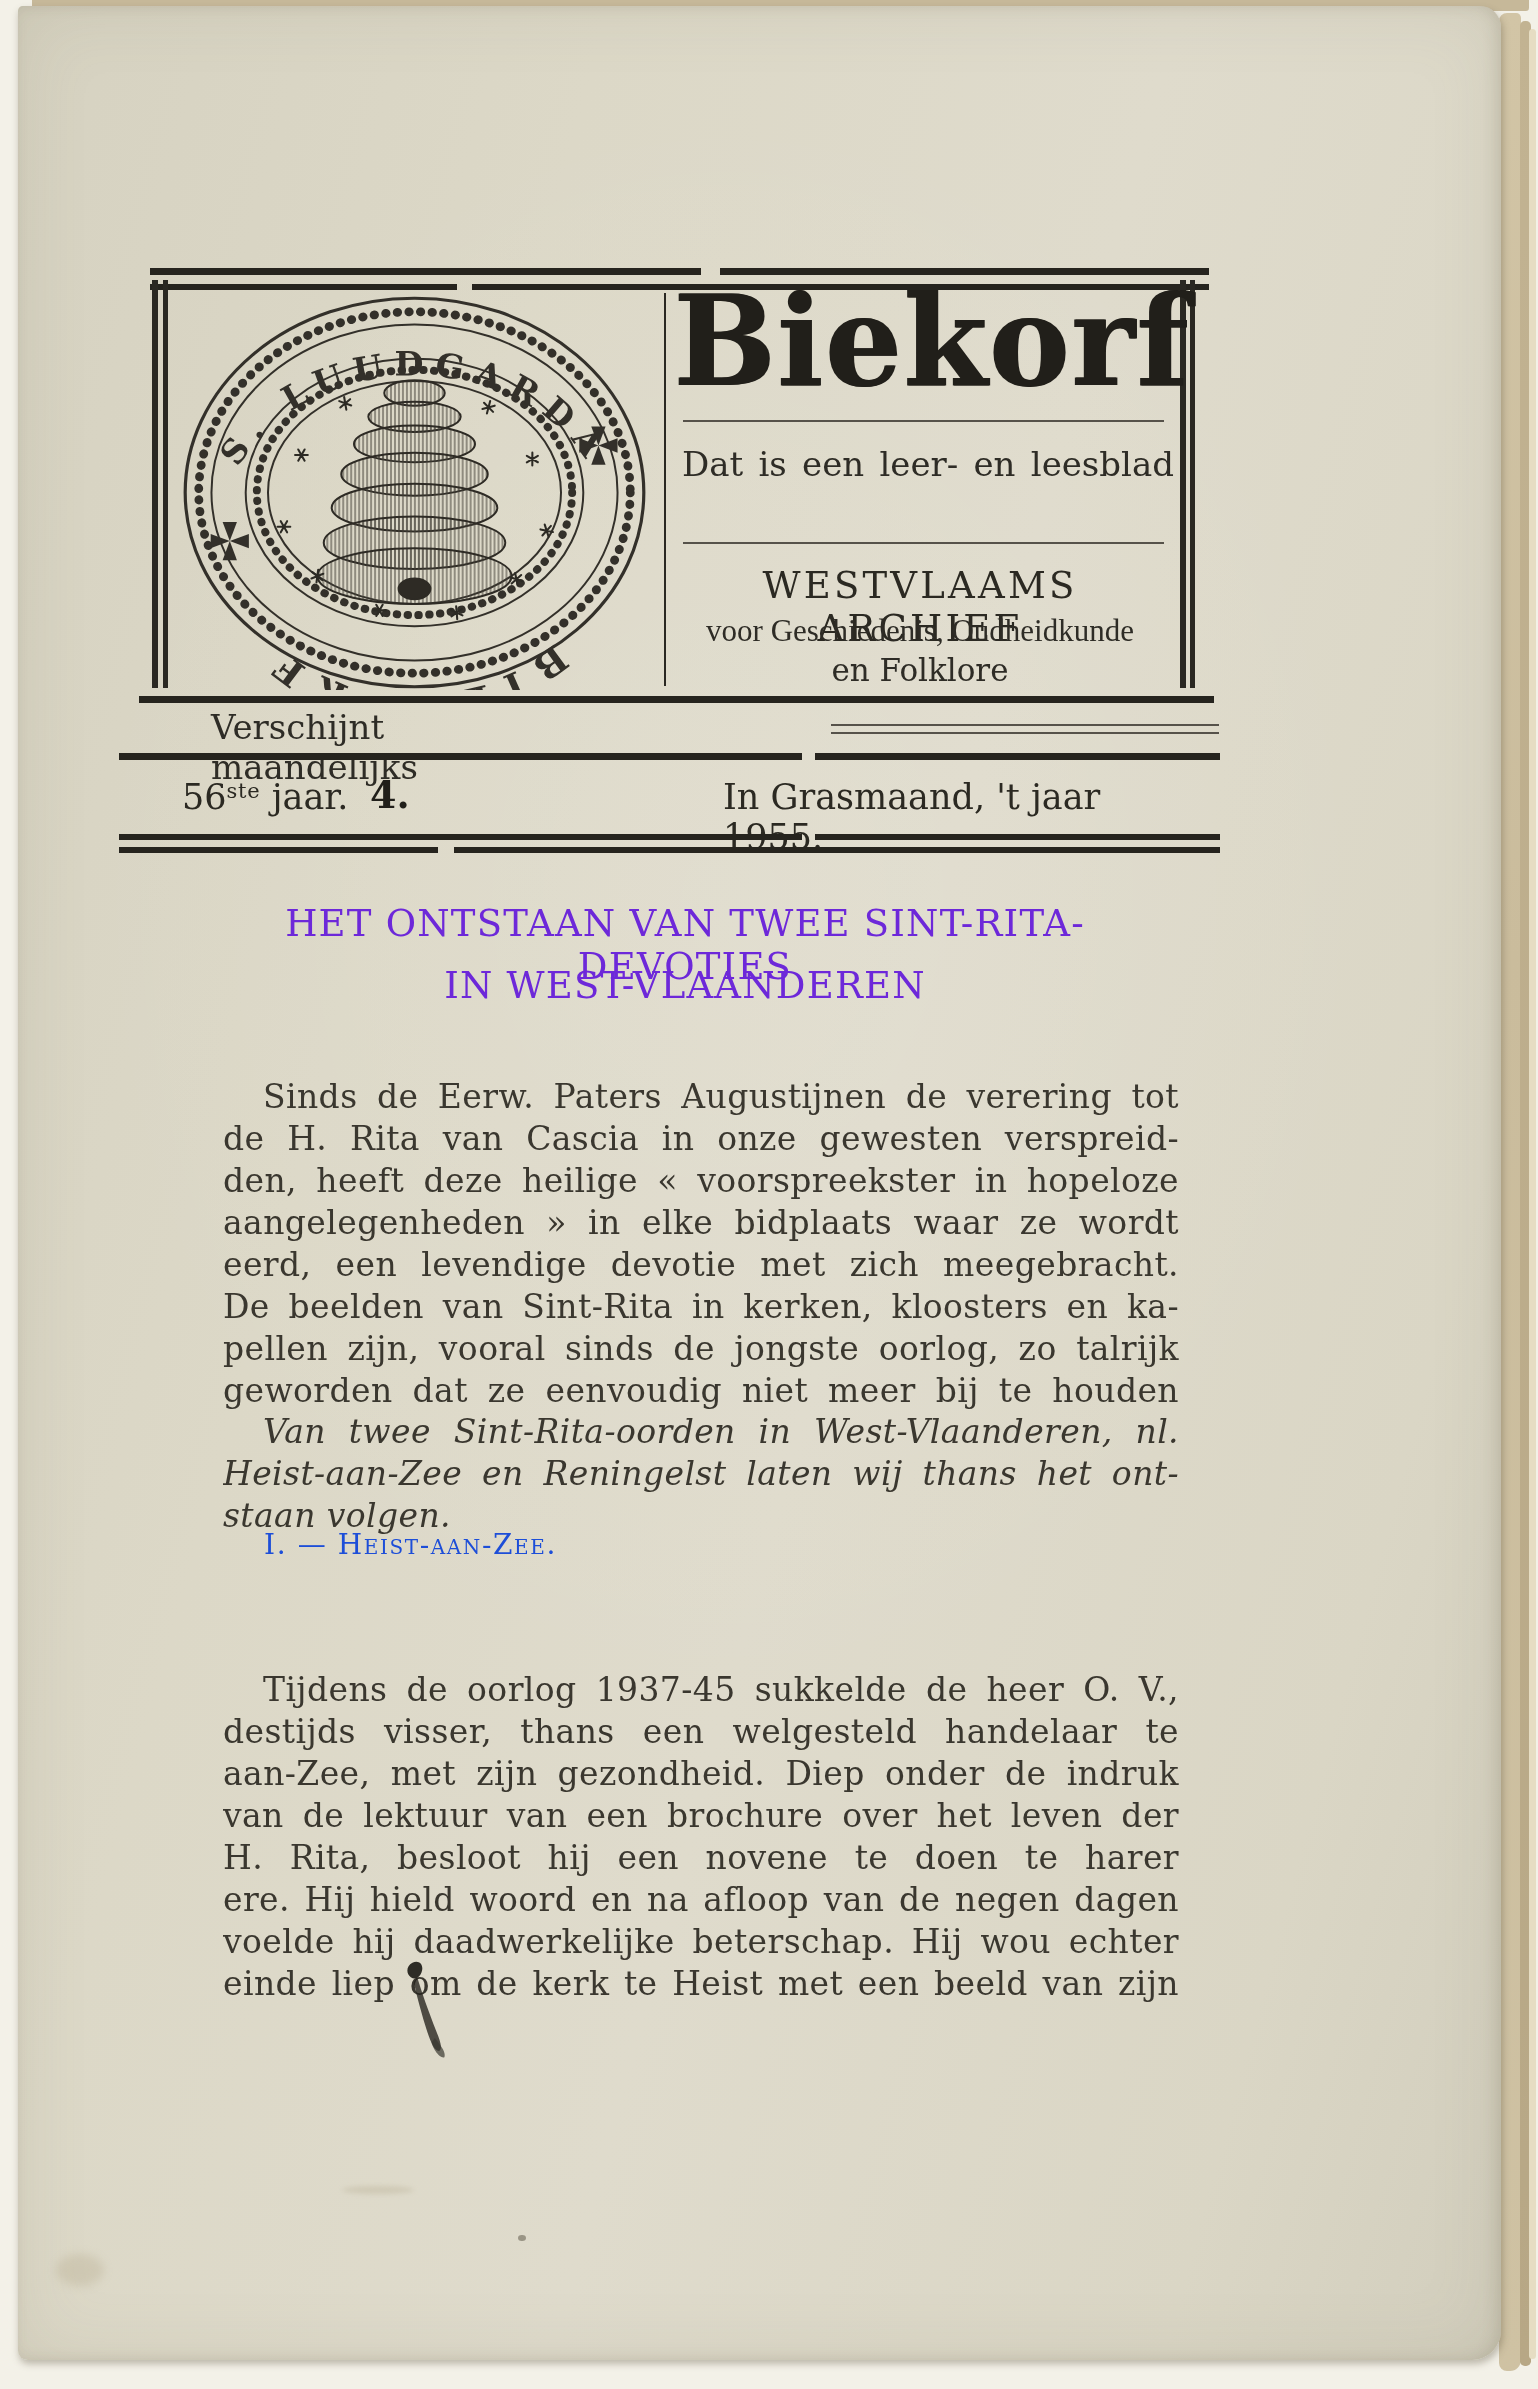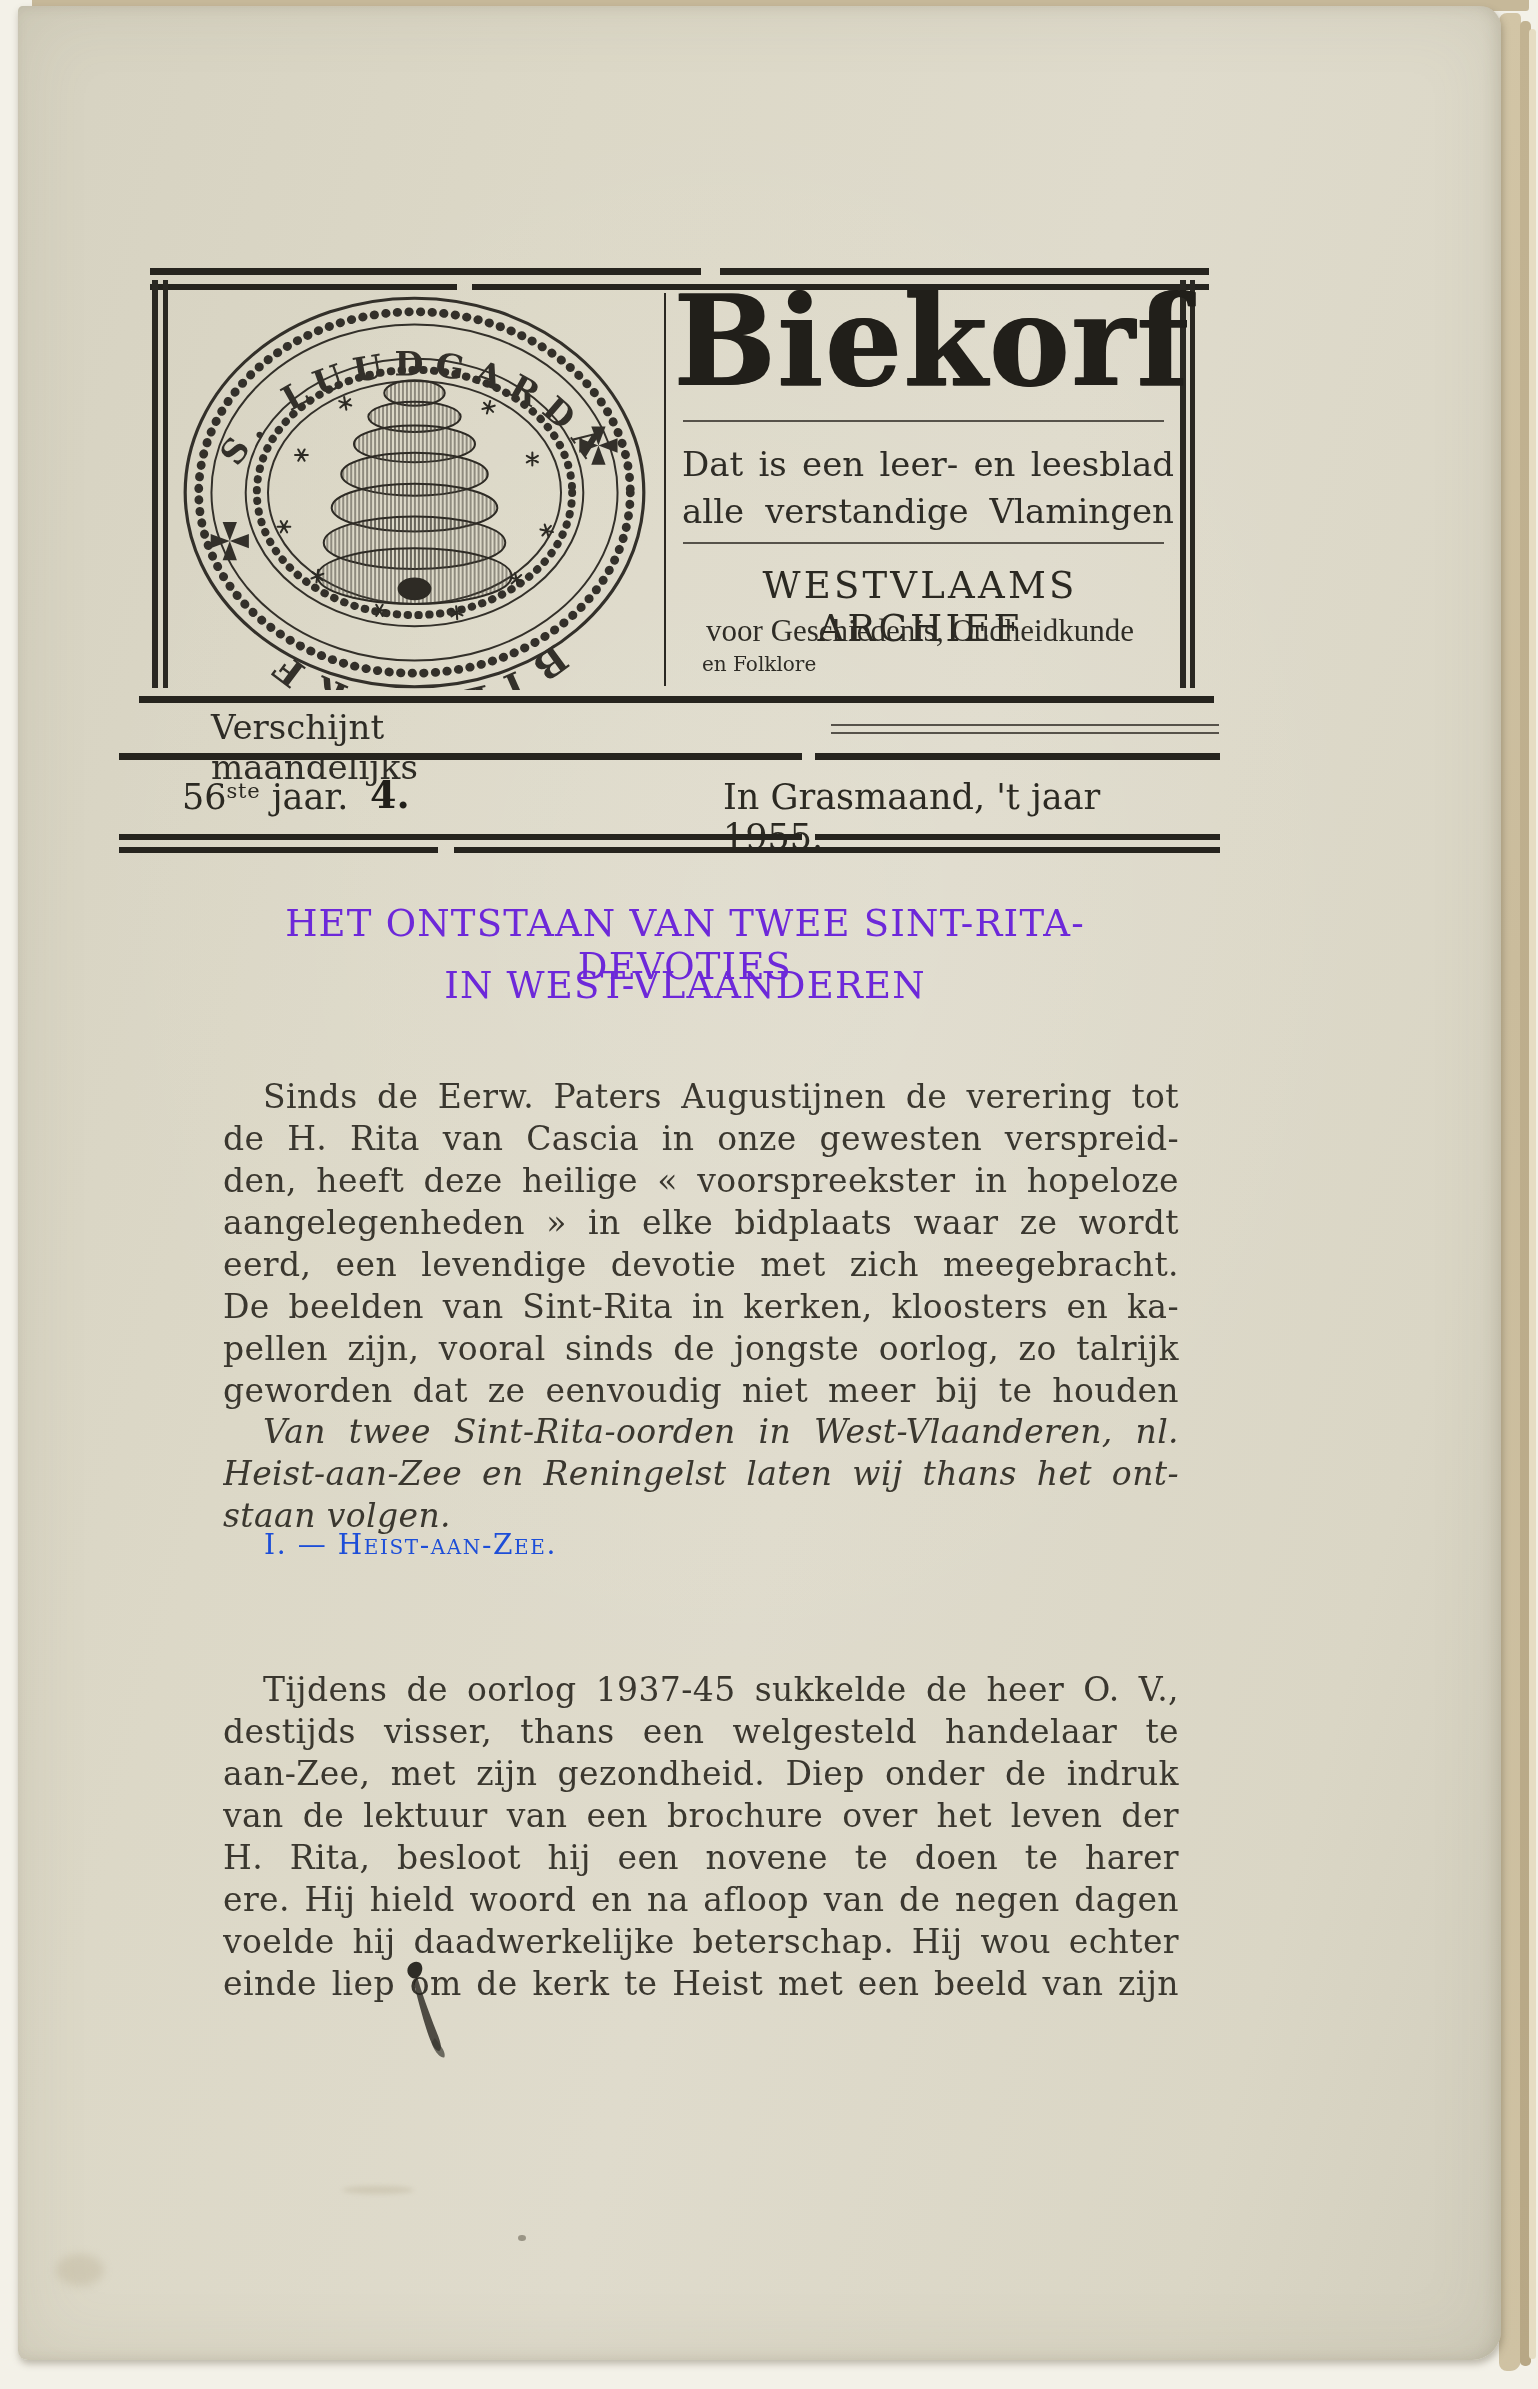--- a/index.html
+++ b/index.html
@@ -28,21 +28,21 @@
   
   #biekorf-title{left:673px;top:269px;width:502px;height:147px;text-align:center;
       font-size:121px;font-weight:900;letter-spacing:1.6px;color:#211f1a;transform:scaleY(1.04);
       text-shadow:1.2px 0 0 #211f1a;}
   #motto-1,#motto-2{left:682px;width:492px;height:43px;font-size:34px;text-align:justify;overflow:hidden;color:#2e2c26;}
   #motto-1::after,#motto-2::after{content:"";display:inline-block;width:100%;}
   #motto-1{top:444px;}
   #motto-2{top:491px;}
   #archief-name{left:665px;top:564px;width:510px;text-align:center;font-size:37px;letter-spacing:3.2px;color:#2b2922;}
   #archief-sub1{left:665px;top:613px;width:510px;text-align:center;font-size:31px;color:#2e2c26;font-family:Liberation Serif, serif;}
-  #archief-sub2{left:665px;top:652px;width:510px;text-align:left;font-size:20px;color:#2e2c26;margin-left:37px;}
+  #archief-sub2{left:665px;top:652px;width:510px;text-align:center;font-size:31px;color:#2e2c26;}
   #frequency{left:211px;top:707px;width:366px;font-size:34px;color:#2e2c26;}
   #issue-vol{left:182px;top:777px;font-size:35px;color:#2b2922;text-align:right;}
   #issue-vol sup{font-size:21px;vertical-align:11px;letter-spacing:0.8px;}
   #issue-num{left:370px;top:772px;font-size:38px;font-weight:bold;color:#211f1a;}
   #issue-date{left:723px;top:777px;width:478px;font-size:35px;color:#2b2922;}
   
   .title-line{left:191px;width:988px;text-align:center;font-size:37px;letter-spacing:1.2px;color:#6d28d9;}
   #article-title-1{top:902px;}
   #article-title-2{top:964px;}
   .para{left:191px;width:988px;font-size:33px;line-height:42px;color:#3a372f;letter-spacing:0.4px;}
@@ -161,21 +161,20 @@
       <path d="M0 0 L-9 -24 L9 -24 Z" transform="rotate(0)"></path>
       <path d="M0 0 L-9 -24 L9 -24 Z" transform="rotate(90)"></path>
       <path d="M0 0 L-9 -24 L9 -24 Z" transform="rotate(180)"></path>
       <path d="M0 0 L-9 -24 L9 -24 Z" transform="rotate(270)"></path>
     </g>
   </svg>
 
   <div class="abs" id="biekorf-title">Biekorf</div>
   <div class="abs thin" style="left:683px;top:420px;width:481px;height:2.4px;"></div>
   <div class="abs" id="motto-1">Dat is een leer- en leesblad voor</div>
-  <div class="abs" id="motto-2">alle verstandige Vlamingen</div>
   <div class="abs thin" style="left:683px;top:542px;width:481px;height:2.4px;"></div>
   <div class="abs" id="archief-name">WESTVLAAMS ARCHIEF</div>
   <div class="abs" id="archief-sub1">voor Geschiedenis, Oudheidkunde</div>
   <div class="abs" id="archief-sub2">en Folklore</div>
 
   <div class="abs rule" style="left:139px;top:696px;width:1075px;height:7.2px;"></div>
   <div class="abs" id="frequency">Verschijnt maandelijks</div>
   <div class="abs thin" style="left:831px;top:724px;width:388px;height:2.4px;"></div>
   <div class="abs thin" style="left:831px;top:732px;width:388px;height:2.4px;"></div>
   <div class="abs rule gap3" style="left:119px;top:753px;width:1101px;height:7.2px;"></div>

